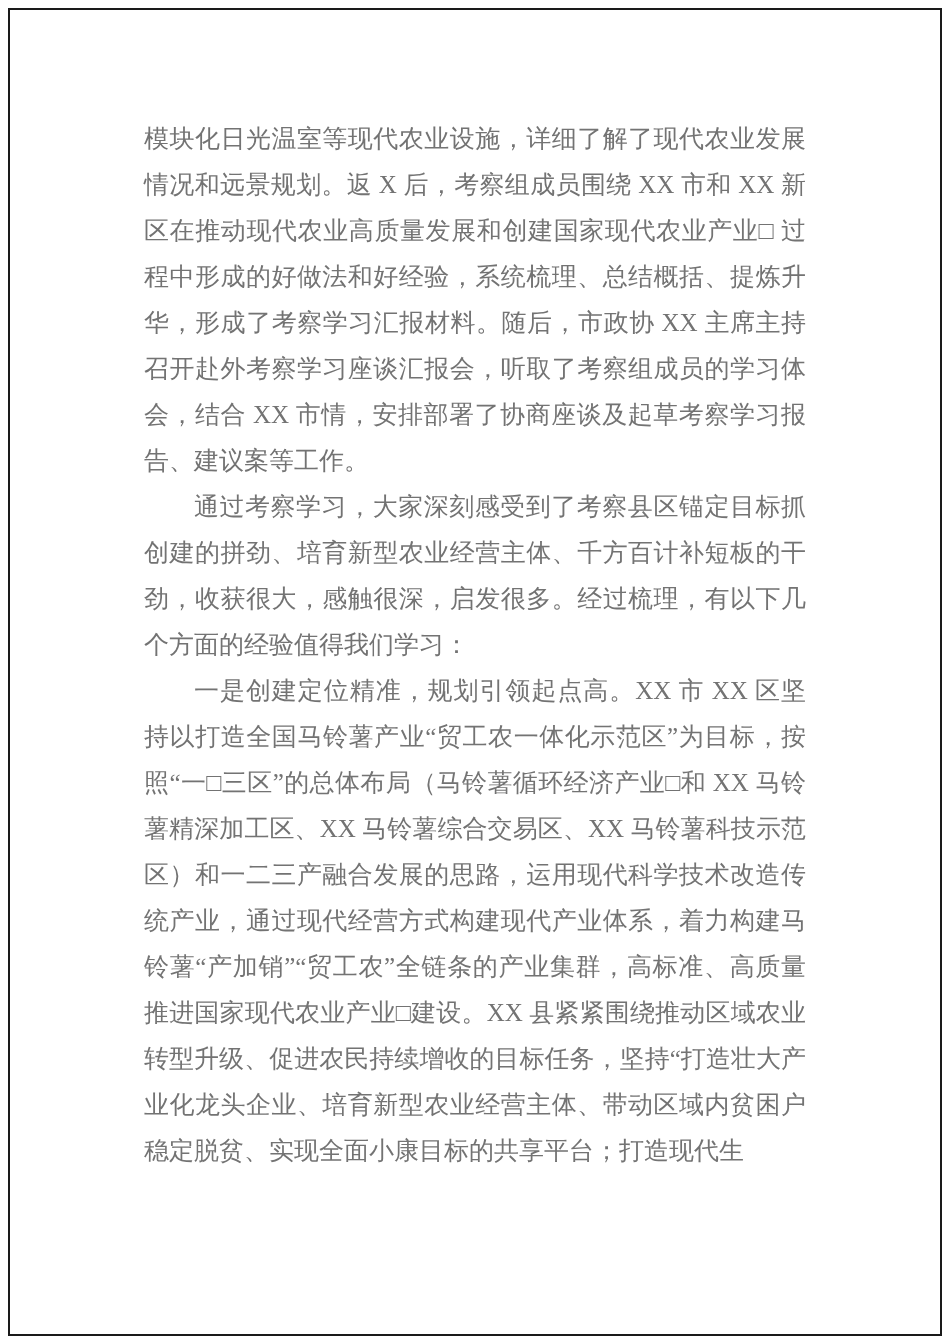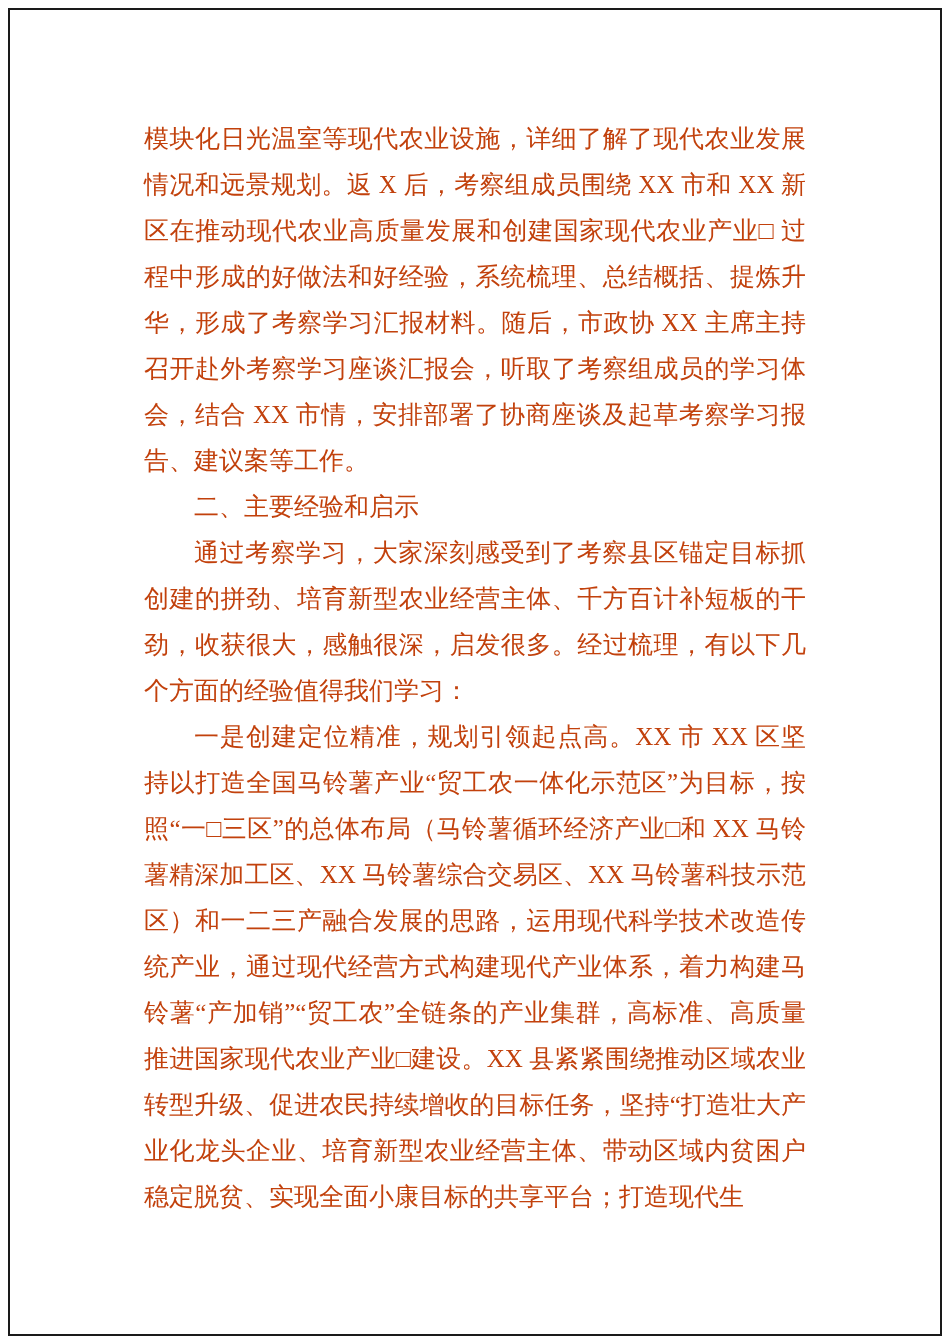--- a/index.html
+++ b/index.html
@@ -11,21 +11,21 @@
     width: 950px;
     height: 1344px;
     overflow: hidden;
   }
   .page {
     position: relative;
     width: 950px;
     height: 1344px;
     background: #ffffff;
     font-family: "Liberation Serif", "DejaVu Serif", serif;
-    color: #c2410c;
+    color: #737373;
   }
   .page-border {
     position: absolute;
     top: 8px;
     left: 8px;
     width: 934px;
     height: 1328px;
     border: 2px solid #1a1a1a;
     box-sizing: border-box;
     pointer-events: none;
@@ -49,17 +49,16 @@
     text-indent: 2em;
   }
 </style>
 </head>
 <body>
 
 <div class="page">
   <div class="page-border"></div>
   <div class="content">
     <p>模块化日光温室等现代农业设施，详细了解了现代农业发展情况和远景规划。返 X 后，考察组成员围绕 XX 市和 XX 新区在推动现代农业高质量发展和创建国家现代农业产业□ 过程中形成的好做法和好经验，系统梳理、总结概括、提炼升华，形成了考察学习汇报材料。随后，市政协 XX 主席主持召开赴外考察学习座谈汇报会，听取了考察组成员的学习体会，结合 XX 市情，安排部署了协商座谈及起草考察学习报告、建议案等工作。</p>
-    <p class="indent">二、主要经验和启示</p>
     <p class="indent">通过考察学习，大家深刻感受到了考察县区锚定目标抓创建的拼劲、培育新型农业经营主体、千方百计补短板的干劲，收获很大，感触很深，启发很多。经过梳理，有以下几个方面的经验值得我们学习：</p>
     <p class="indent">一是创建定位精准，规划引领起点高。XX 市 XX 区坚持以打造全国马铃薯产业“贸工农一体化示范区”为目标，按照“一□三区”的总体布局（马铃薯循环经济产业□和 XX 马铃薯精深加工区、XX 马铃薯综合交易区、XX 马铃薯科技示范区）和一二三产融合发展的思路，运用现代科学技术改造传统产业，通过现代经营方式构建现代产业体系，着力构建马铃薯“产加销”“贸工农”全链条的产业集群，高标准、高质量推进国家现代农业产业□建设。XX 县紧紧围绕推动区域农业转型升级、促进农民持续增收的目标任务，坚持“打造壮大产业化龙头企业、培育新型农业经营主体、带动区域内贫困户稳定脱贫、实现全面小康目标的共享平台；打造现代生</p>
   </div>
 </div>
 
 </body></html>

